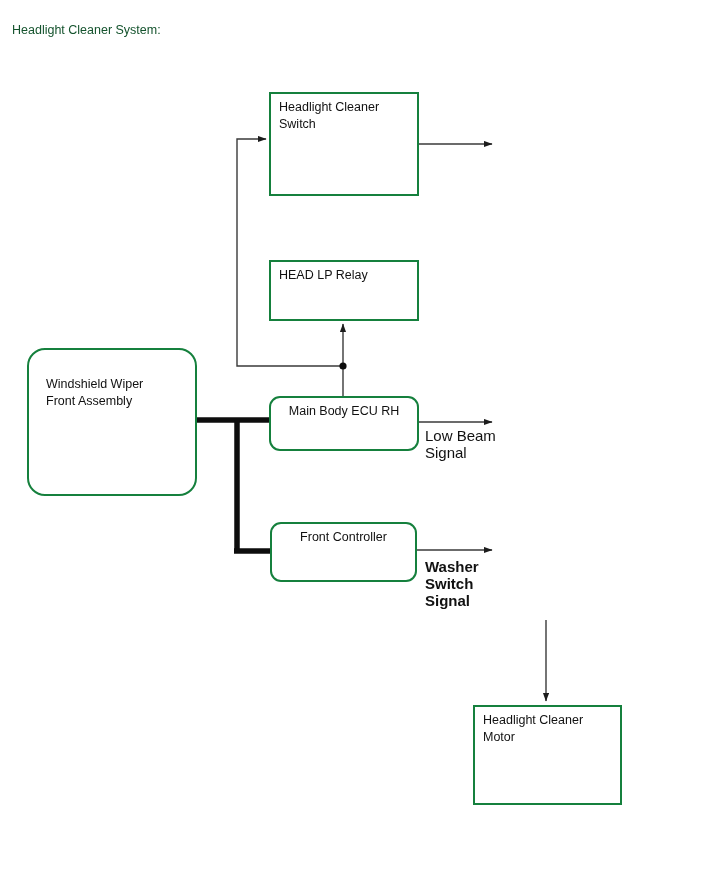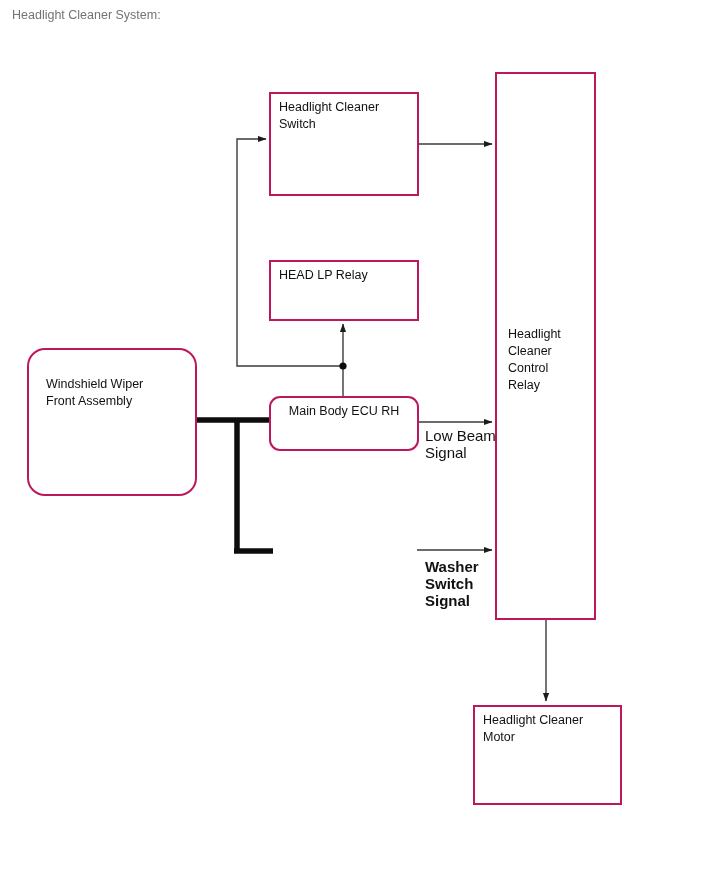--- a/index.html
+++ b/index.html
@@ -14,31 +14,31 @@
   #canvas {
     position: relative;
     width: 713px;
     height: 882px;
     background: #ffffff;
     overflow: hidden;
   }
   .title {
     position: absolute;
     left: 12px;
-    top: 7px;
+    top: 22px;
     font-size: 12.5px;
     line-height: 16px;
-    color: #737373;
+    color: #14532d;
     white-space: pre;
   }
   .node {
     position: absolute;
     box-sizing: border-box;
     background: #ffffff;
-    border: 2px solid #be185d;
+    border: 2px solid #15803d;
     font-size: 12.5px;
     line-height: 17px;
     color: #111111;
     white-space: pre-line;
   }
   .node.rect { border-radius: 0; }
   .node.rounded { border-radius: 11px; }
   .node .label {
     position: absolute;
     display: block;
@@ -117,32 +117,29 @@
   </div>
 
   <div class="node rect topleft" style="left:269px; top:260px; width:150px; height:61px;">
     <span class="label">HEAD LP Relay</span>
   </div>
 
   <div class="node rounded centered" style="left:269px; top:396px; width:150px; height:55px;">
     <span class="label">Main Body ECU RH</span>
   </div>
 
+  <div class="node rounded centered" style="left:270px; top:522px; width:147px; height:60px;">
+    <span class="label">Front Controller</span>
+  </div>
 
   <div class="node topleft" style="left:27px; top:348px; width:170px; height:148px; border-radius:18px;">
     <span class="label" style="left:17px; top:26px;">Windshield Wiper
 Front Assembly</span>
   </div>
 
-  <div class="node rect midleft" style="left:495px; top:72px; width:101px; height:548px;">
-    <span class="label">Headlight
-Cleaner
-Control
-Relay</span>
-  </div>
 
   <div class="node rect topleft" style="left:473px; top:705px; width:149px; height:100px;">
     <span class="label">Headlight Cleaner
 Motor</span>
   </div>
 
   <div class="free-label" style="left:425px; top:427px;">Low Beam
 Signal</div>
 
   <div class="free-label" style="left:425px; top:558px;font-weight:bold;">Washer

